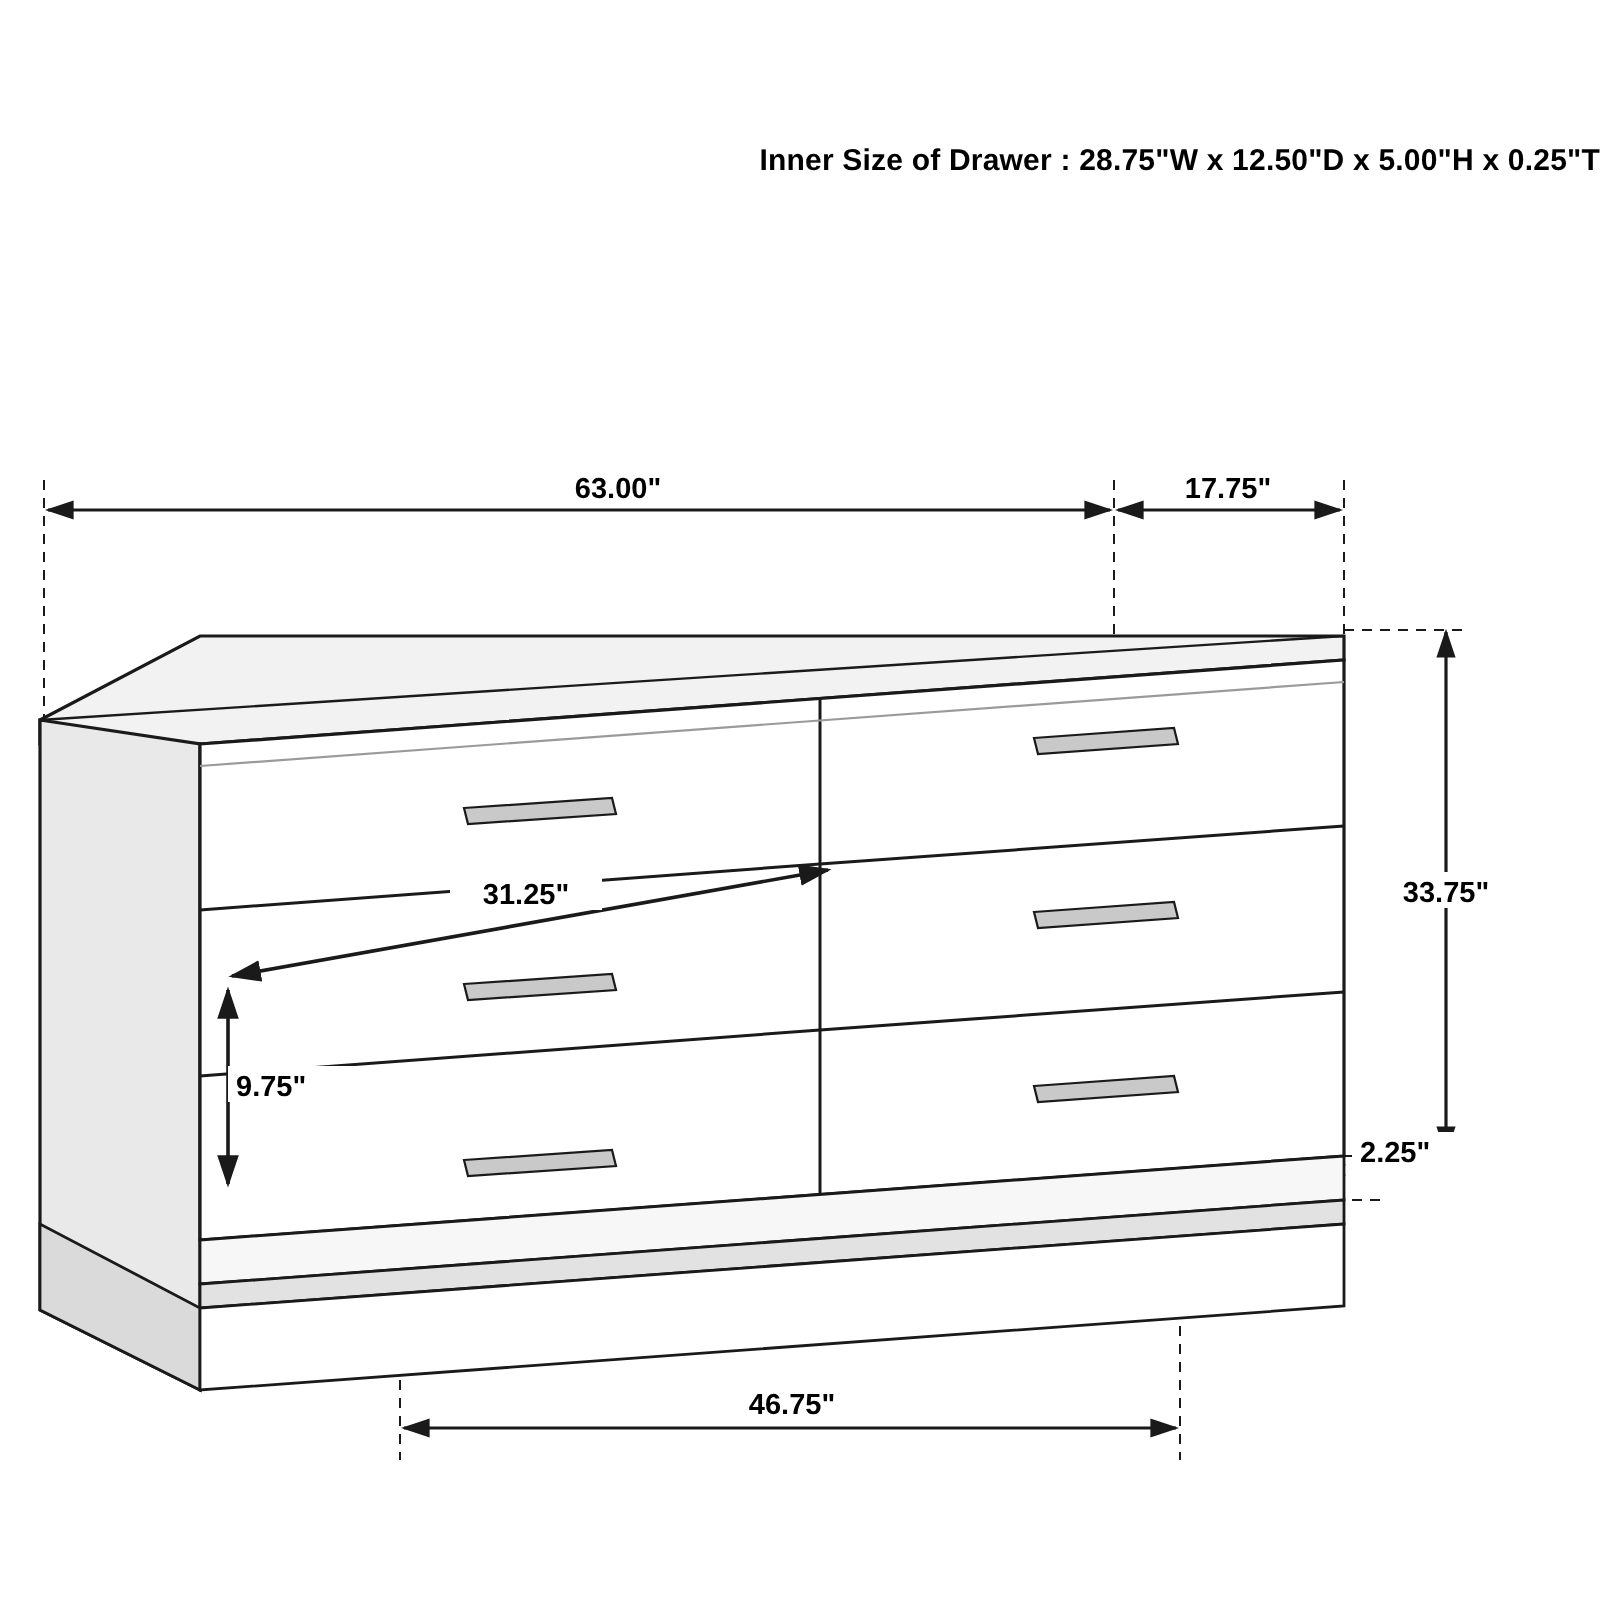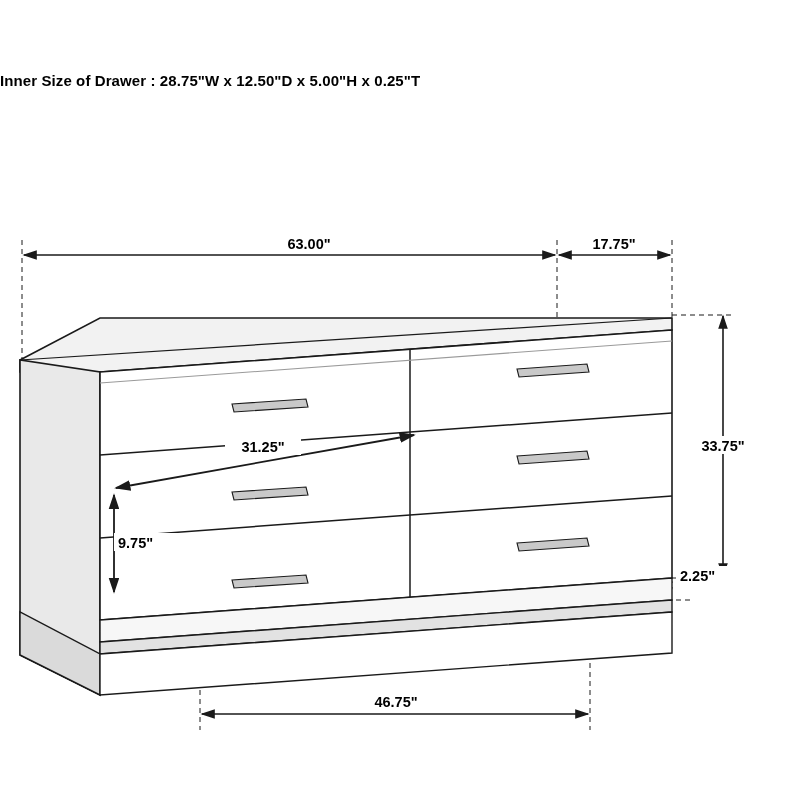--- a/index.html
+++ b/index.html
@@ -18,21 +18,21 @@
   #stage {
     position: relative;
     width: 800px;
     height: 800px;
   }
   #title {
     position: absolute;
     top: 72px;
     left: 0;
     width: 800px;
-    text-align: left;
+    text-align: right;
     font-size: 15px;
     font-weight: bold;
     letter-spacing: 0.1px;
     color: #000;
   }
   svg.diagram {
     position: absolute;
     left: 0;
     top: 0;
   }

